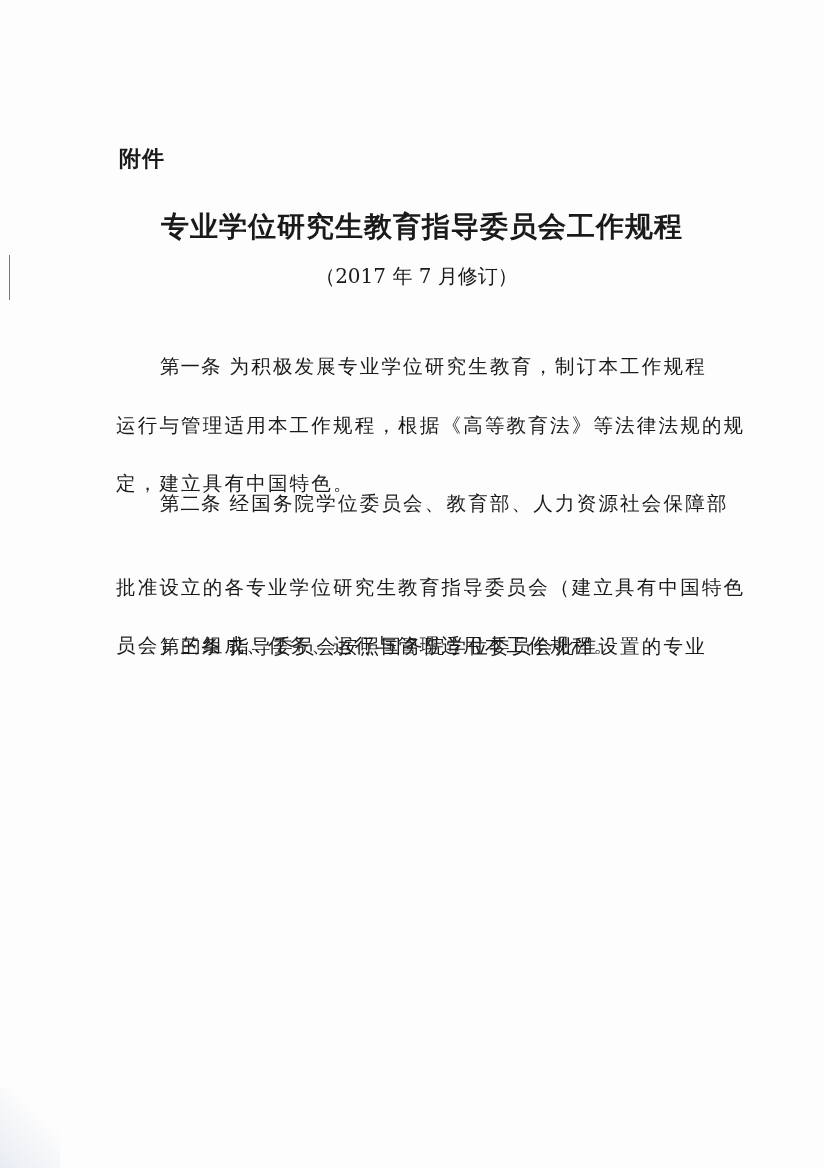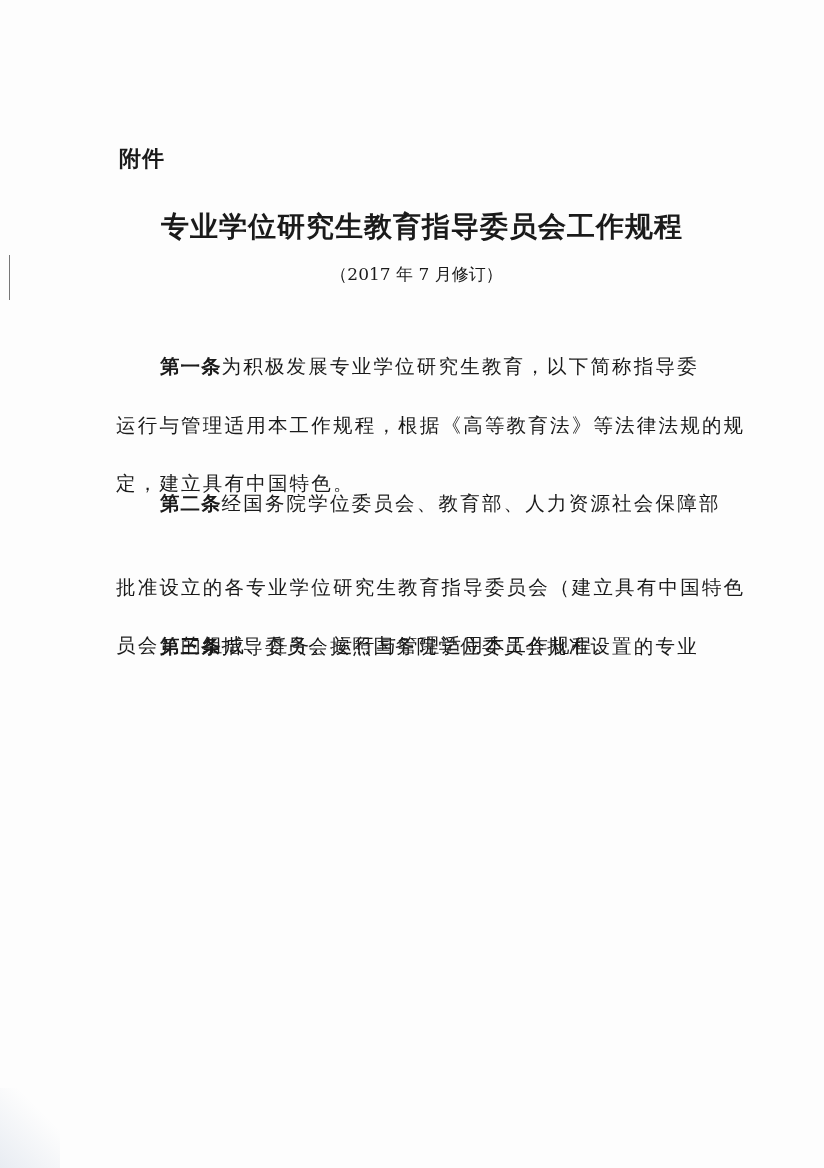--- a/index.html
+++ b/index.html
@@ -23,45 +23,45 @@
     font-family: "DejaVu Sans", "Liberation Sans", sans-serif;
     font-weight: bold; font-size: 22px; letter-spacing: 1px;
   }
   .doc-title {
     position: absolute; left: 0; right: 0; top: 208px; text-align: center;
     font-size: 28px; font-weight: bold; letter-spacing: 1px;
     padding-left: 20px;
   }
   .doc-subtitle {
     position: absolute; left: 9px; right: 0; top: 263px; text-align: center;
-    font-size: 17px; padding-left: 0;
+    font-size: 20px; padding-left: 0;
   }
   .body-text {
     position: absolute; left: 116px; width: 612px;
     font-size: 19.5px; line-height: 30px;
     text-align: justify; text-align-last: left;
     letter-spacing: 2.2px;
   }
   .line { display: block; height: 30px; margin-bottom: 29px; white-space: nowrap; overflow: visible; }
   .indent { padding-left: 44px; }
-  .art { font-weight: bold; font-family: "DejaVu Sans", "Liberation Sans", sans-serif; letter-spacing: 1px; }
+  .art { font-weight: normal; font-family: "DejaVu Sans", "Liberation Sans", sans-serif; letter-spacing: 1px; margin-right: 8px; }
 </style>
 </head>
 <body>
 
 <div class="scan-shade"></div>
 <div class="margin-mark" style="top:255px;height:45px;"></div>
 
 <div class="attachment-label">附件</div>
 <div class="doc-title">专业学位研究生教育指导委员会工作规程</div>
 <div class="doc-subtitle">（2017 年 7 月修订）</div>
 
 <div>
   <div class="body-text" style="top:352px">
-      <span class="line indent"><span class="art">第一条</span><span>为积极发展专业学位研究生教育，以下简称指导委</span></span>
+      <span class="line indent"><span class="art">第一条</span><span>为积极发展专业学位研究生教育，制订本工作规程</span></span>
     </div>
   <div class="body-text" style="top:411px">
       <span class="line">运行与管理适用本工作规程，根据《高等教育法》等法律法规的规</span>
     </div>
   <div class="body-text" style="top:469px">
       <span class="line">定，建立具有中国特色。</span>
     </div>
 
   <div class="body-text" style="top:489px">
       <span class="line indent"><span class="art">第二条</span><span>经国务院学位委员会、教育部、人力资源社会保障部</span></span>

